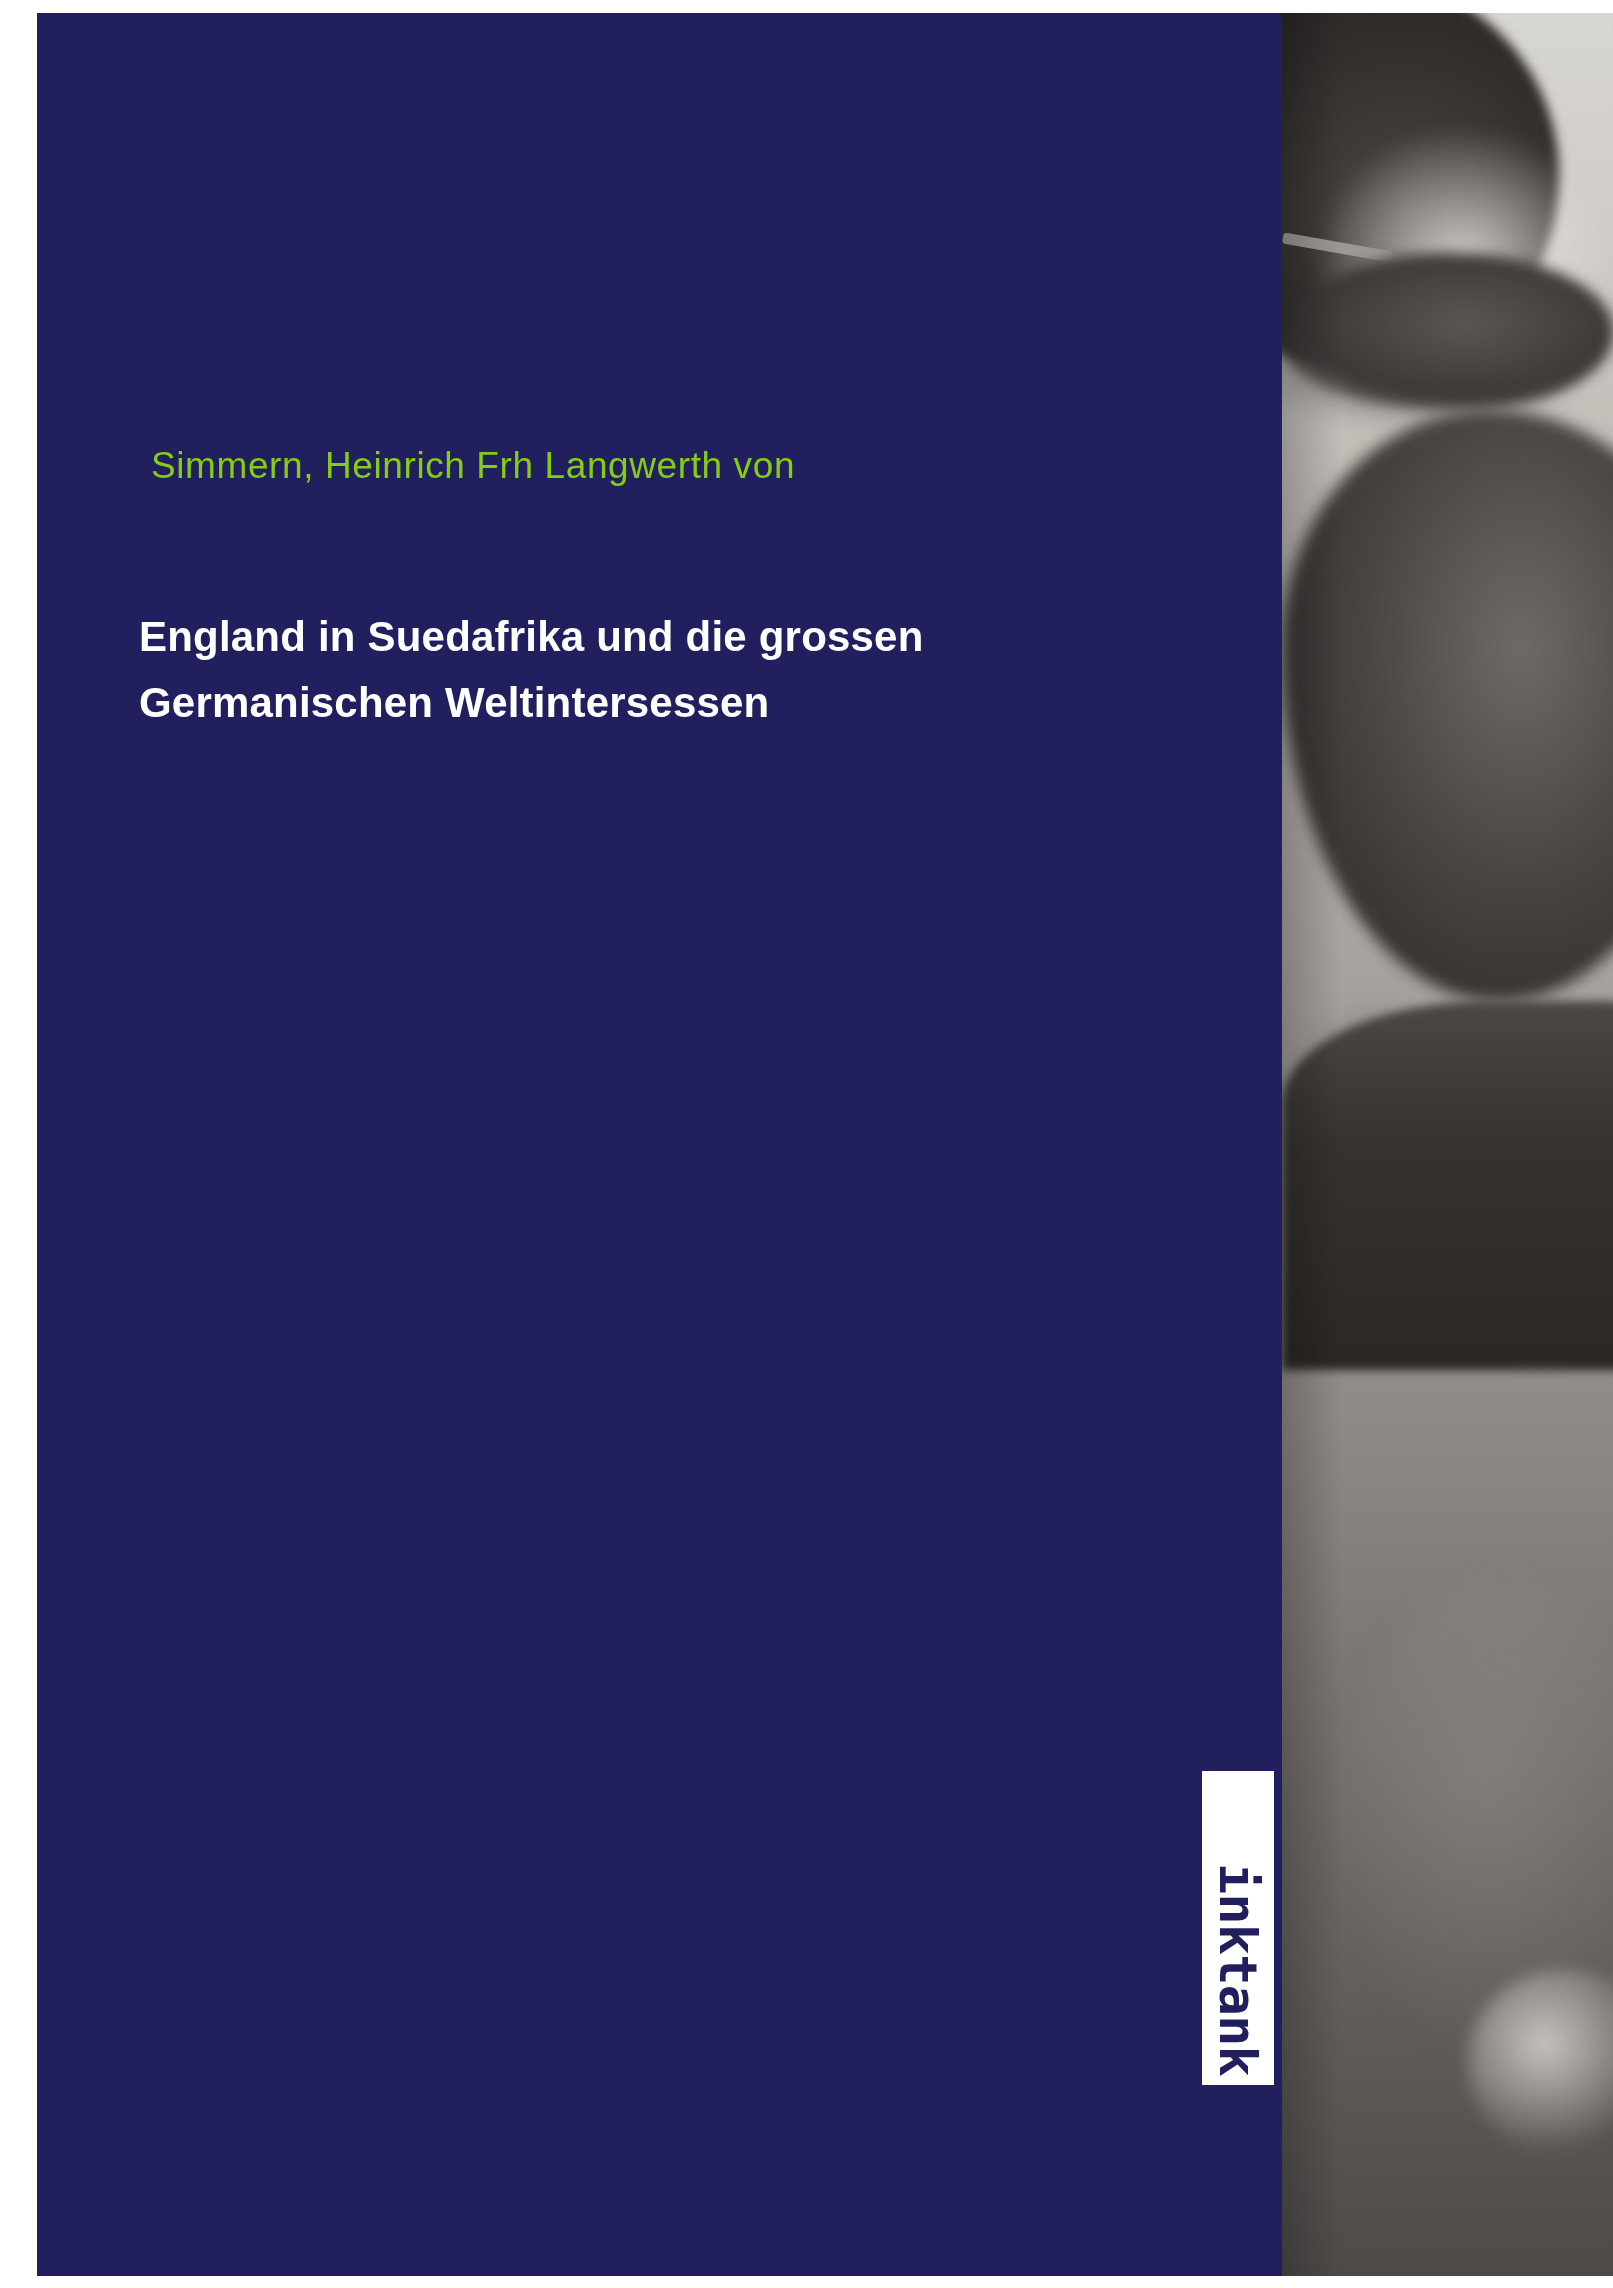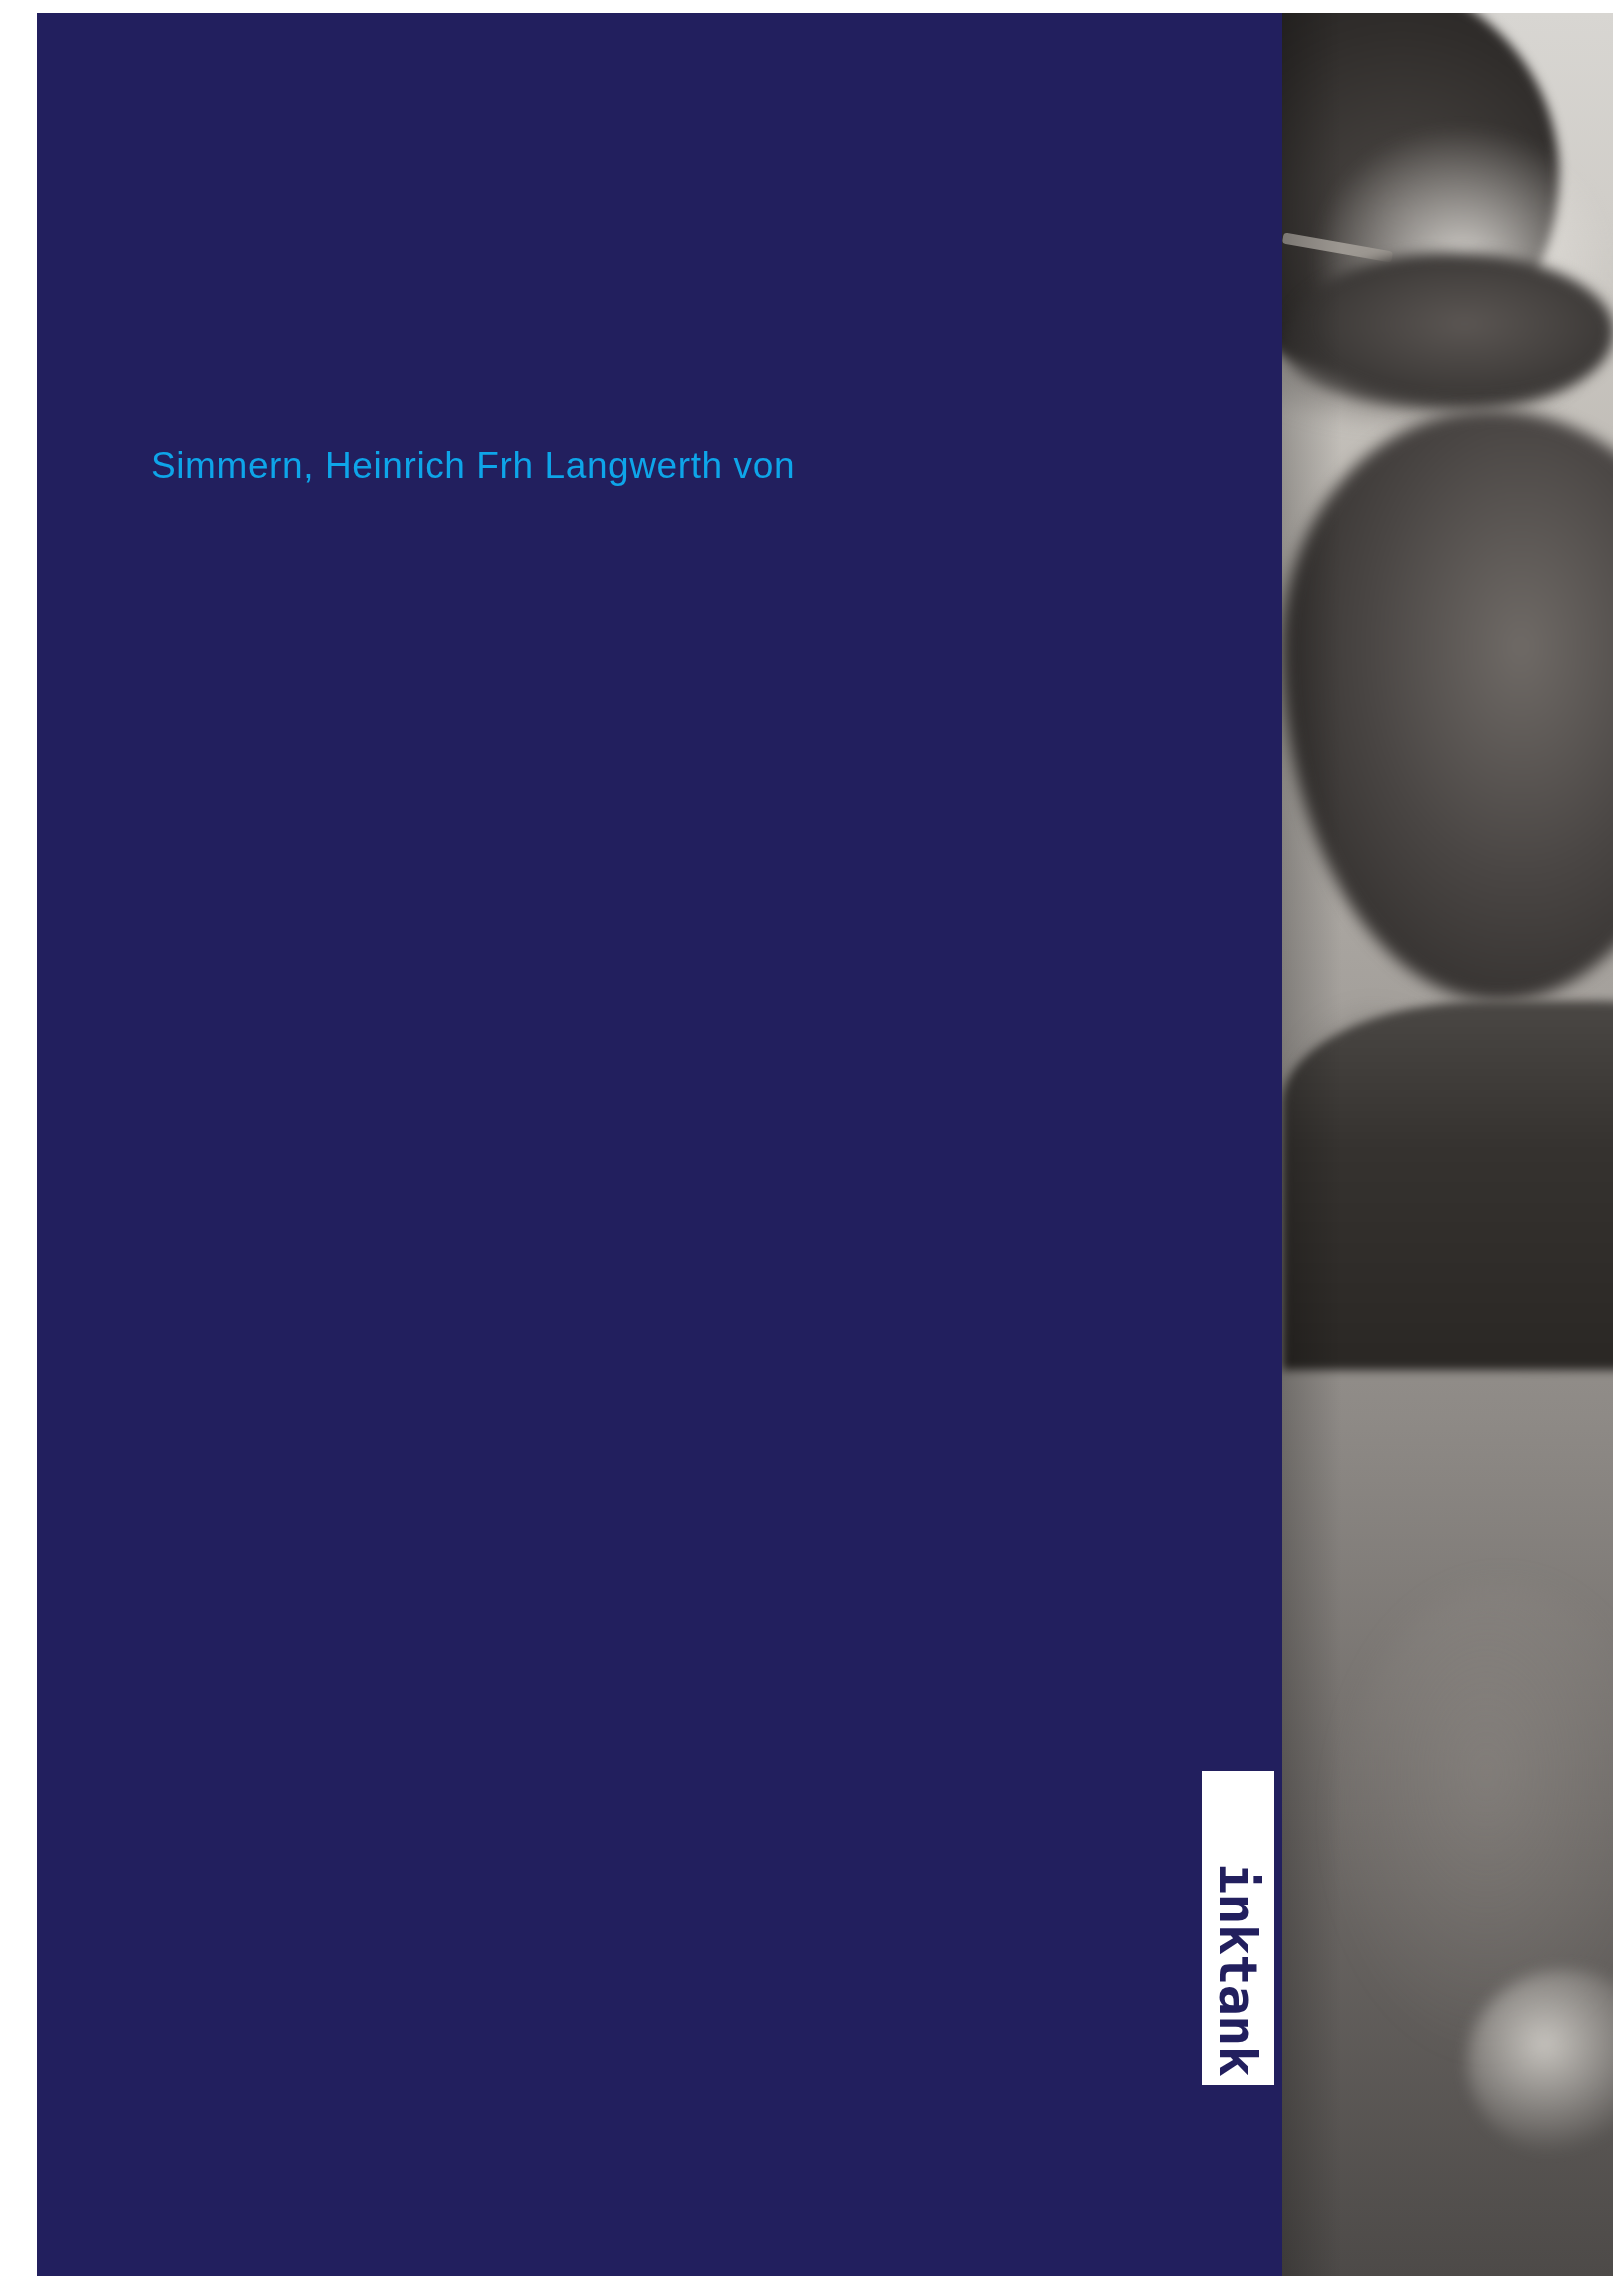--- a/index.html
+++ b/index.html
@@ -163,21 +163,21 @@
     background: linear-gradient(to right, rgba(0,0,0,0.22) 0%, rgba(0,0,0,0) 18%);
     pointer-events: none;
   }
 
   
   #author {
     position: absolute;
     left: 114px;
     top: 431px;
     width: 997px;
-    color: #0ea5e9;
+    color: #84cc16;
     font-size: 37px;
     font-weight: 400;
     letter-spacing: 0.6px;
     line-height: 1.2;
   }
   #title {
     position: absolute;
     left: 102px;
     top: 591px;
     width: 812px;
@@ -232,20 +232,21 @@
 </head>
 <body>
 
 <div id="cover">
   <div id="cover-inner">
 
     <div id="navy-panel">
 
       <div id="author">Simmern, Heinrich Frh Langwerth von</div>
 
+      <div id="title">England in Suedafrika und die grossen Germanischen Weltintersessen</div>
 
       <div id="spine-mark"></div>
     </div>
 
     <div id="photo-panel">
       <div id="ph-bg"></div>
       <div class="ph" id="ph-hair"></div>
       <div class="ph" id="ph-forehead"></div>
       <div class="ph" id="ph-brow"></div>
       <div id="ph-glass-lens"></div>

